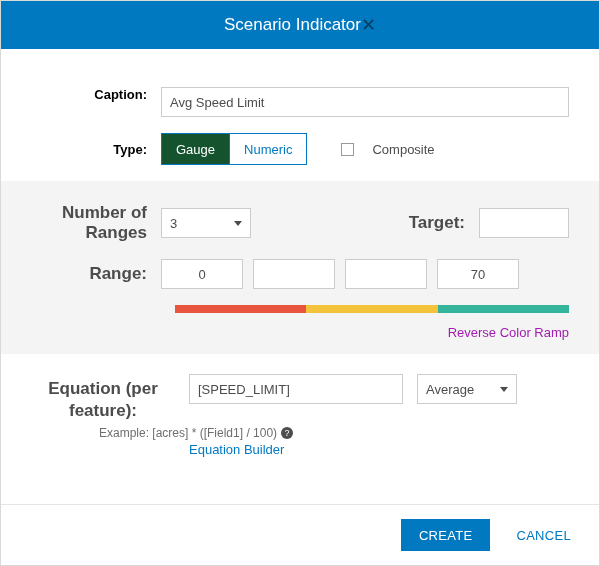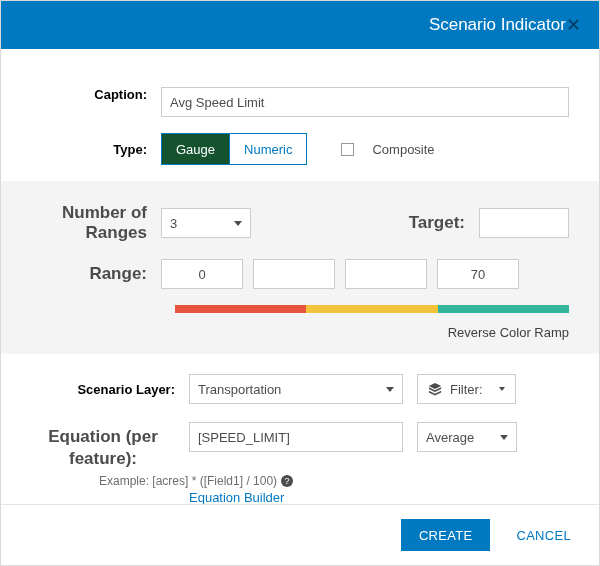--- a/index.html
+++ b/index.html
@@ -17,21 +17,21 @@
     border: 1px solid #d9d9d9;
     display: flex;
     flex-direction: column;
   }
   .header {
     background: #0079c1;
     color: #fff;
     height: 48px;
     display: flex;
     align-items: center;
-    justify-content: flex-end;
+    justify-content: center;
     padding: 8px 18px;
   }
   .header-title {
     font-size: 17px;
     font-weight: 400;
   }
   .close-btn {
     font-size: 18px;
     color: #003e63;
     cursor: pointer;
@@ -163,21 +163,21 @@
     margin-right: 0;
     margin-bottom: 12px;
   }
   .ramp > div { flex: 1; }
   .ramp .r1 { background: #e8553e; }
   .ramp .r2 { background: #f3c33c; }
   .ramp .r3 { background: #34b59b; }
 
   .reverse-link {
     text-align: right;
-    color: #404040;
+    color: #a21caf;
     font-size: 13px;
     cursor: pointer;
   }
 
   .filter-btn {
     height: 30px;
     border: 1px solid #cccccc;
     background: #fff;
     display: inline-flex;
     align-items: center;
@@ -315,37 +315,20 @@
 
       <div class="ramp">
         <div class="r1"></div>
         <div class="r2"></div>
         <div class="r3"></div>
       </div>
 
       <div class="reverse-link">Reverse Color Ramp</div>
     </div>
 
-    <div class="row" style="margin-bottom:18px;">
-      <div class="label-col bold" style="width:158px;">Scenario Layer:</div>
-      <div class="select-like" style="width:214px;">
-        <span>Transportation</span>
-        <span class="caret"></span>
-      </div>
-      <div style="width:14px;"></div>
-      <div class="filter-btn">
-        <span class="layers-icon">
-          <svg viewBox="0 0 16 16" width="14" height="14">
-              <path fill="#4c4c4c" d="M8 1l7 3.5L8 8 1 4.5 8 1zm0 8.5L15 6v2l-7 3.5L1 8V6l7 3.5zm0 4L15 10v2l-7 3.5L1 12v-2l7 3.5z"></path>
-            </svg>
-        </span>
-        <span>Filter:</span>
-        <span class="caret sm"></span>
-      </div>
-    </div>
 
     <div class="eq-row-top">
       <div class="eq-label">Equation (per feature):</div>
       <div class="eq-ctrls">
         <input type="text" class="field eq-input" value="[SPEED_LIMIT]" style="">
         <div class="select-like agg-select">
           <span>Average</span>
           <span class="caret"></span>
         </div>
       </div>

